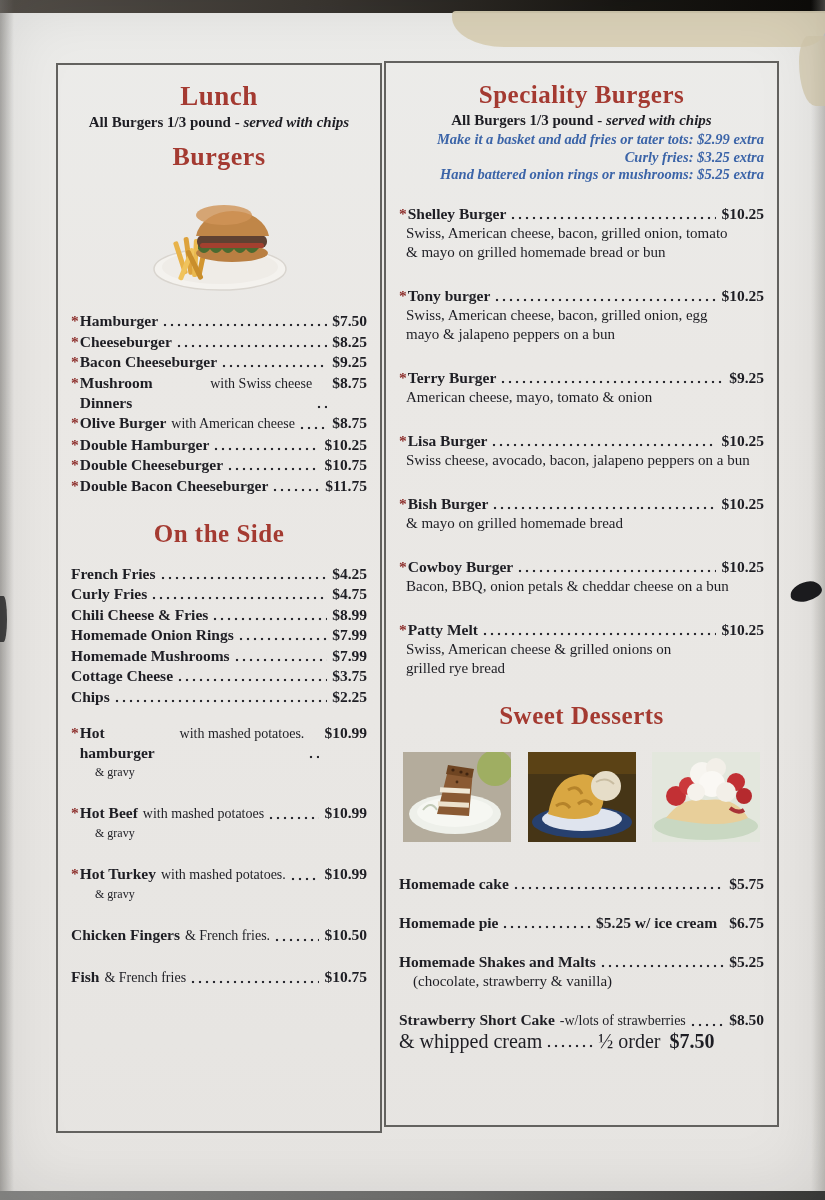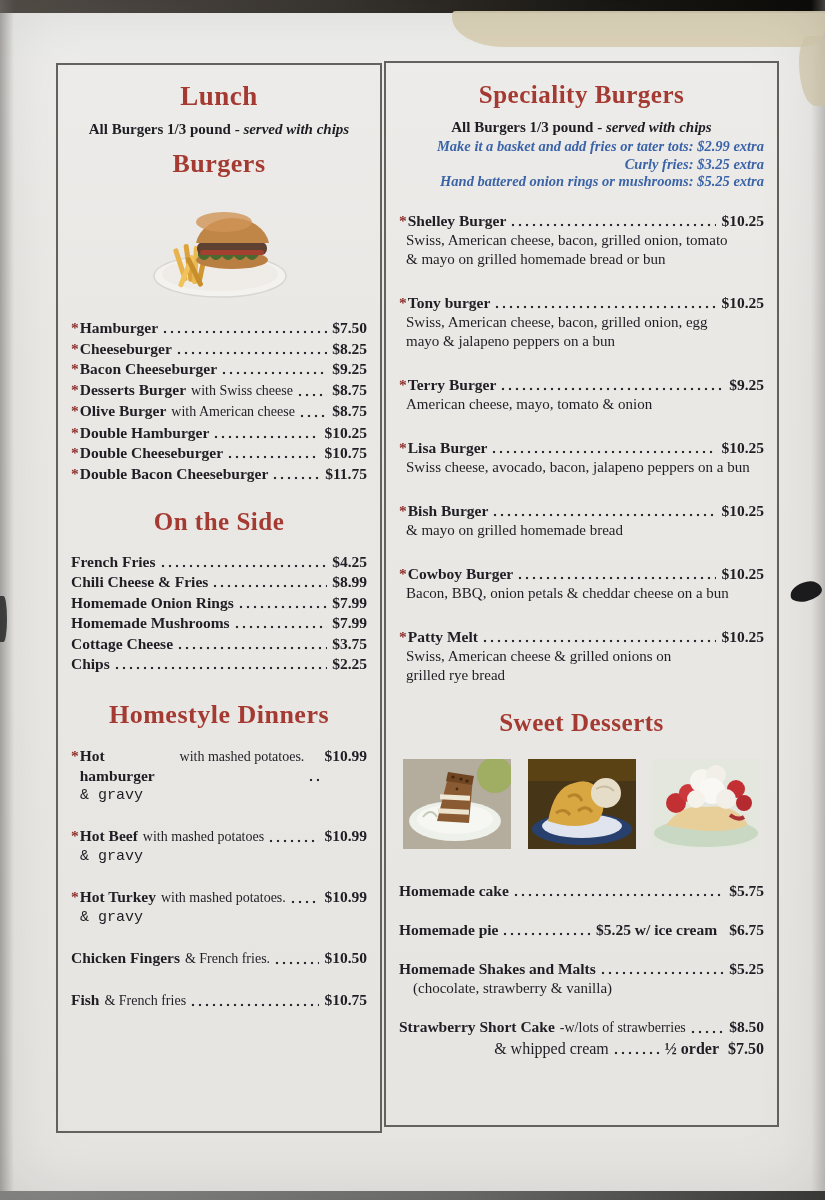--- a/index.html
+++ b/index.html
@@ -30,61 +30,61 @@
   .box-inner{padding:14px 13px 0 13px;}
 
   .red-h{color:#a43a31;text-align:center;font-weight:700;letter-spacing:0.5px;}
   .h-lunch{font-size:27px;line-height:30px;margin-top:2px;}
   .h-burgers{font-size:26px;line-height:24px;margin-top:14px;}
   .h-side{font-size:25px;line-height:28px;margin-top:24px;}
   .h-dinners{font-size:26px;line-height:30px;margin-top:26px;}
   .h-specialty{font-size:25px;line-height:28px;margin-top:4px;}
   .h-desserts{font-size:25px;line-height:28px;margin-top:22px;}
 
-  .subline{text-align:center;font-weight:700;font-size:15px;line-height:17px;margin-top:10px;}
+  .subline{text-align:center;font-weight:700;font-size:15px;line-height:17px;margin-top:3px;}
   .subline .it{font-style:italic;}
   .extras-line{text-align:right;color:#3b64a8;font-weight:700;font-style:italic;
     font-size:14.5px;line-height:17.5px;}
   .extras-wrap{margin-top:2px;}
 
   .photo-box{display:flex;justify-content:center;margin-top:10px;}
 
   .menu-row{display:flex;align-items:baseline;font-size:15.5px;font-weight:700;line-height:20px;}
   .star{color:#8d2f2c;margin-right:1px;}
   .item-detail{font-weight:400;font-size:14px;margin-left:5px;white-space:nowrap;}
   .dots{flex:1 1 auto;min-width:10px;height:4px;align-self:flex-end;margin:0 5px 4px 5px;
     background-image:radial-gradient(circle at 2px 2px,#2a2a30 1.25px,transparent 1.6px);
     background-size:7px 4px;background-repeat:repeat-x;background-position:left bottom;}
   .item-price{white-space:nowrap;}
   .list{margin-top:16px;}
   .list .menu-row{margin-bottom:0.5px;}
 
   .dinner-item{margin-bottom:21px;}
-  .dinner-cont{font-weight:400;font-size:15px;line-height:19px;margin-left:9px;font-family:Liberation Mono, monospace;}
+  .dinner-cont{font-weight:400;font-size:12px;line-height:19px;margin-left:24px;}
   .dinner-gap{margin-top:2px;}
   .dinners-wrap{margin-top:16px;}
 
   .gift-line{color:#2e5ca8;font-weight:700;font-size:20px;text-align:center;margin-top:50px;}
 
   .spec-item{margin-bottom:24px;}
   .spec-item .desc{font-weight:400;font-size:15px;line-height:19px;margin-left:7px;}
   .spec-wrap{margin-top:20px;}
 
   .dessert-photos{display:flex;justify-content:space-between;margin-top:22px;padding:0 4px;}
   .dphoto{width:108px;height:90px;overflow:hidden;}
   .dphoto svg{display:block;}
 
   .dessert-list{margin-top:32px;}
   .dessert-item{margin-bottom:19px;}
   .dessert-sub{font-weight:400;font-size:15px;line-height:19px;margin-left:14px;}
   .item-mid{font-weight:700;margin-right:12px;white-space:nowrap;}
-  .straw2{display:flex;justify-content:flex-end;align-items:baseline;font-size:16px;line-height:21px;}
+  .straw2{display:flex;align-items:baseline;font-size:20px;line-height:21px;}
   .straw2 .pfx{font-weight:400;}
   .straw2 .dots-inline{width:46px;flex:0 0 auto;}
-  .straw2 .half{font-weight:700;margin-right:9px;}
+  .straw2 .half{font-weight:400;margin-right:9px;}
   .straw2 .p2{font-weight:700;}
 </style>
 </head>
 <body>
 
 <div class="photo-frame">
   <div class="top-strip"></div>
   <div class="left-edge"></div>
   <div class="right-edge"></div>
   <div class="stain"></div>
@@ -135,21 +135,21 @@
             <span class="item-price">$8.25</span>
           </div>
           <div class="menu-row">
             <span class="star">*</span>
             <span class="item-name">Bacon Cheeseburger</span>
             <span class="dots"></span>
             <span class="item-price">$9.25</span>
           </div>
           <div class="menu-row">
             <span class="star">*</span>
-            <span class="item-name">Desserts Burger</span>
+            <span class="item-name">Mushroom Dinners</span>
             <span class="item-detail">with Swiss cheese</span>
             <span class="dots"></span>
             <span class="item-price">$8.75</span>
           </div>
           <div class="menu-row">
             <span class="star">*</span>
             <span class="item-name">Olive Burger</span>
             <span class="item-detail">with American cheese</span>
             <span class="dots"></span>
             <span class="item-price">$8.75</span>
@@ -175,20 +175,25 @@
         </div>
 
       <div class="red-h h-side">On the Side</div>
       <div class="list" id="side-list">
           <div class="menu-row">
             <span class="item-name">French Fries</span>
             <span class="dots"></span>
             <span class="item-price">$4.25</span>
           </div>
           <div class="menu-row">
+            <span class="item-name">Curly Fries</span>
+            <span class="dots"></span>
+            <span class="item-price">$4.75</span>
+          </div>
+          <div class="menu-row">
             <span class="item-name">Chili Cheese &amp; Fries</span>
             <span class="dots"></span>
             <span class="item-price">$8.99</span>
           </div>
           <div class="menu-row">
             <span class="item-name">Homemade Onion Rings</span>
             <span class="dots"></span>
             <span class="item-price">$7.99</span>
           </div>
           <div class="menu-row">
@@ -201,21 +206,20 @@
             <span class="dots"></span>
             <span class="item-price">$3.75</span>
           </div>
           <div class="menu-row">
             <span class="item-name">Chips</span>
             <span class="dots"></span>
             <span class="item-price">$2.25</span>
           </div>
         </div>
 
-      <div class="red-h h-dinners">Homestyle Dinners</div>
       <div class="dinners-wrap" id="dinner-list">
           <div class="dinner-item">
             <div class="menu-row">
               <span class="star">*</span>
               <span class="item-name">Hot hamburger</span>
               <span class="item-detail">with mashed potatoes.</span>
               <span class="dots"></span>
               <span class="item-price">$10.99</span>
             </div>
             <div class="dinner-cont">&amp; gravy</div>

